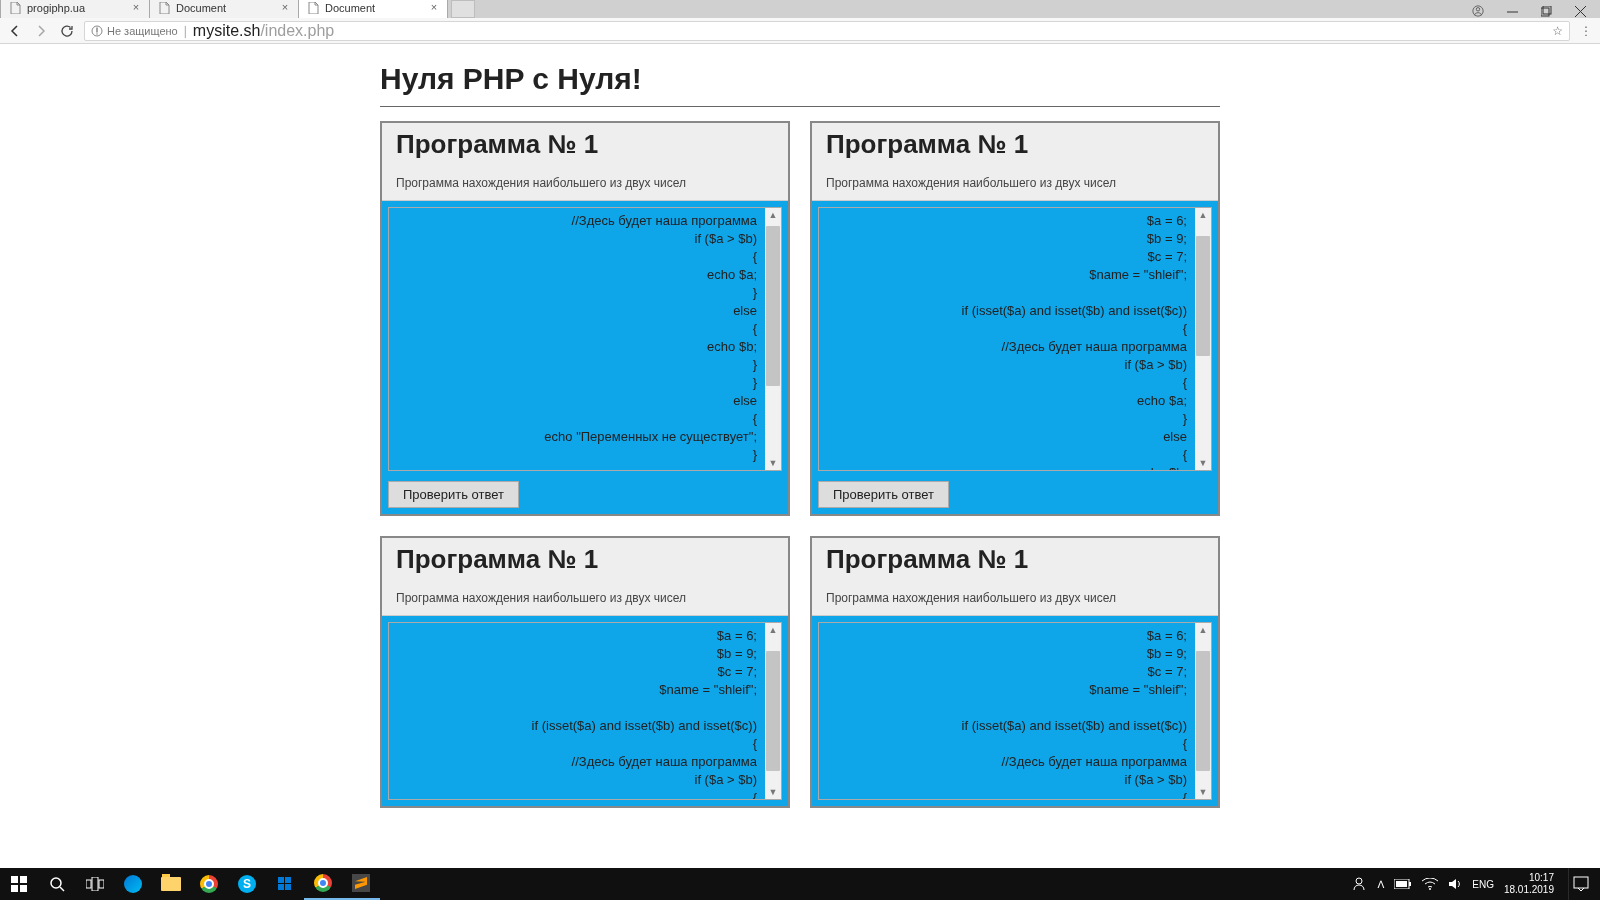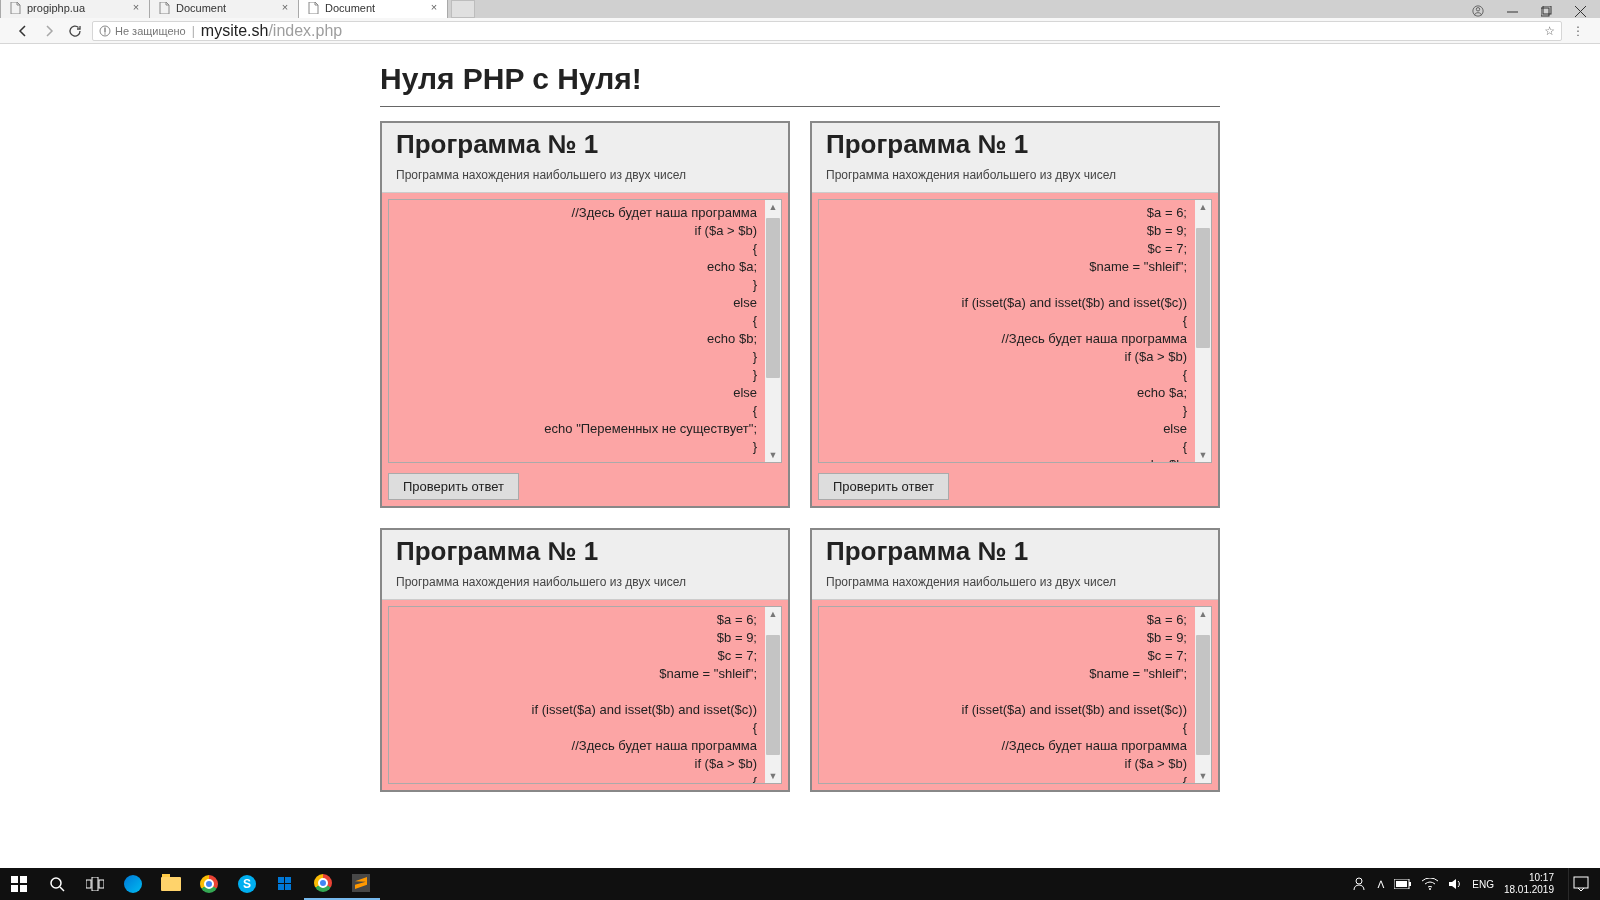--- a/index.html
+++ b/index.html
@@ -10,38 +10,38 @@
     .tab { position: relative; height: 22px; min-width: 150px; max-width: 150px; background: #f2f2f2; border: 1px solid #a9a9a9; border-bottom: none; display: flex; align-items: center; padding: 0 8px; font-size: 11px; color: #333; margin-right: -1px; }
     .tab.active { background: #fff; border-color: #a9a9a9; z-index: 2; }
     .tab-icon { width: 12px; height: 12px; margin-right: 6px; display: flex; align-items: center; justify-content: center; }
     .tab-title { flex: 1; overflow: hidden; white-space: nowrap; text-overflow: ellipsis; }
     .tab-close { width: 10px; height: 10px; display: flex; align-items: center; justify-content: center; color: #666; font-size: 11px; line-height: 1; cursor: pointer; }
     .tab-close::before { content: '×'; }
     .new-tab { width: 24px; height: 18px; display: flex; align-items: center; justify-content: center; color: #555; font-size: 14px; background: #e0e0e0; border: 1px solid #bdbdbd; margin-left: 4px; }
     .window-controls { position: absolute; right: 0; top: 0; height: 22px; display: flex; align-items: center; gap: 22px; padding: 0 14px; color: #444; font-size: 11px; }
     .win-ctl { width: 12px; height: 12px; display: flex; align-items: center; justify-content: center; }
 
-    .addr-bar { height: 26px; background: #f7f7f7; border-bottom: 1px solid #d6d6d6; display: flex; align-items: center; padding: 0 16px; gap: 10px; font-size: 12px; color: #555; }
+    .addr-bar { height: 26px; background: #f7f7f7; border-bottom: 1px solid #d6d6d6; display: flex; align-items: center; padding: 0 8px; gap: 10px; font-size: 12px; color: #555; }
     .nav-arrows { display: flex; gap: 12px; align-items: center; }
     .nav-btn { width: 14px; height: 14px; display: flex; align-items: center; justify-content: center; color: #555; }
     .url-box { flex: 1; display: flex; align-items: center; gap: 6px; background: #fff; border: 1px solid #d6d6d6; border-radius: 2px; padding: 2px 6px; height: 20px; }
     .url-info { color: #777; font-size: 11px; display: flex; align-items: center; gap: 4px; }
     .url-text { color: #222; font-size: 16px; }
     .url-path { color: #9e9e9e; }
     .star { color: #666; }
     .kebab { color: #666; letter-spacing: 0; }
 
     .viewport { position: absolute; top: 48px; left: 0; right: 0; bottom: 32px; overflow-y: auto; background: #fff; }
     .page { width: 840px; margin: 0 auto; padding: 8px 0 20px; }
     .page-title { font-size: 30px; font-weight: 600; color: #222; padding: 6px 0 10px; border-bottom: 1px solid #666; }
     .grid { display: grid; grid-template-columns: 1fr 1fr; gap: 20px; margin-top: 14px; }
-    .card { border: 2px solid #888; background: #fca5a5; }
+    .card { border: 2px solid #888; background: #0ea5e9; }
     .card-head { background: #eeeeee; padding: 6px 14px 10px; border-bottom: 1px solid #ccc; }
     .card-title { font-size: 26px; font-weight: 700; color: #222; }
-    .card-sub { font-size: 12px; color: #444; margin-top: 8px; }
+    .card-sub { font-size: 12px; color: #444; margin-top: 16px; }
     .card-code { position: relative; border: 1px solid #aaa; margin: 6px; height: 264px; overflow: hidden; text-align: right; }
     .code-inner { position: absolute; inset: 0 16px 0 0; padding: 4px 8px 4px 8px; font-family: "Segoe UI", Arial, sans-serif; font-size: 13px; color: #222; line-height: 18px; white-space: pre; }
     .code-scroll { position: absolute; top: 0; right: 0; bottom: 0; width: 16px; background: #f1f1f1; }
     .code-scroll-thumb { position: absolute; left: 1px; right: 1px; background: #c4c4c4; border-radius: 1px; }
     .code-scroll-arrow { position: absolute; left: 0; right: 0; height: 14px; display: flex; align-items: center; justify-content: center; color: #777; font-size: 9px; }
     .card-btn { display: inline-block; margin: 4px 6px 6px; background: #ddd; border: 1px solid #aaa; padding: 5px 14px; font-size: 13px; color: #222; cursor: pointer; }
 
     
     .taskbar { position: absolute; bottom: 0; left: 0; right: 0; height: 32px; background: #101010; display: flex; align-items: center; color: #fff; }
     .tb-left { display: flex; align-items: center; gap: 0; height: 100%; }

